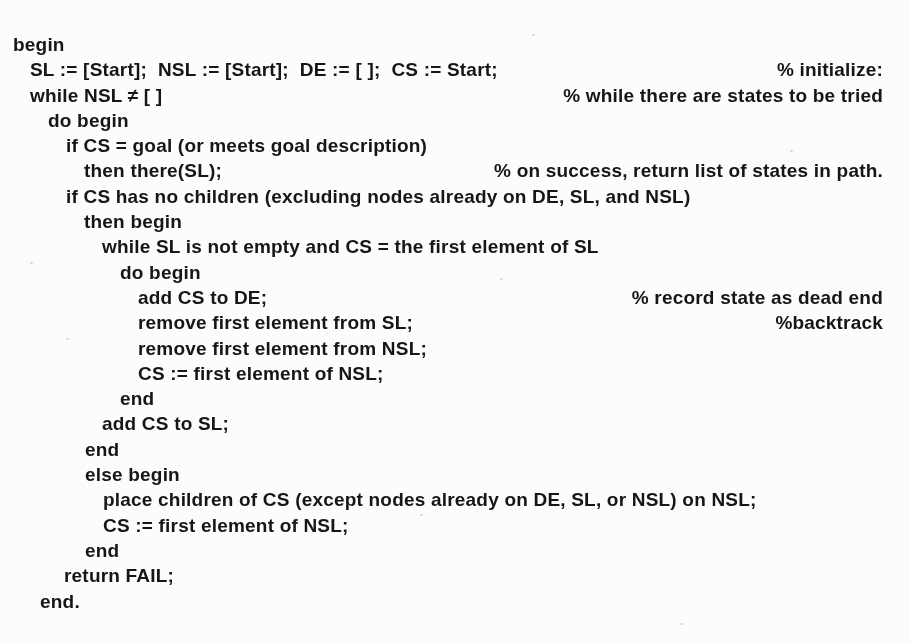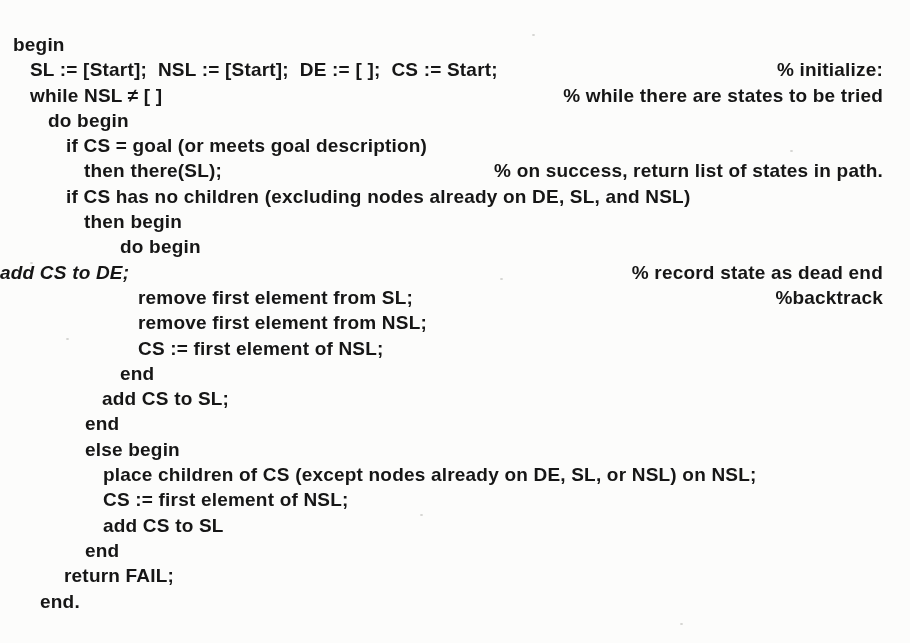--- a/index.html
+++ b/index.html
@@ -57,32 +57,32 @@
 <div class="page">
   <div>
       <div class="line"><span class="code" style="padding-left: 13px;">begin</span></div>
       <div class="line"><span class="code" style="padding-left: 30px; text-align: right;">SL := [Start];  NSL := [Start];  DE := [ ];  CS := Start;</span><span class="comment">% initialize:</span></div>
       <div class="line"><span class="code" style="padding-left: 30px;">while NSL ≠ [ ]</span><span class="comment">% while there are states to be tried</span></div>
       <div class="line"><span class="code" style="padding-left: 48px;">do begin</span></div>
       <div class="line"><span class="code" style="padding-left: 66px;">if CS = goal (or meets goal description)</span></div>
       <div class="line"><span class="code" style="padding-left: 84px;">then there(SL);</span><span class="comment">% on success, return list of states in path.</span></div>
       <div class="line"><span class="code" style="padding-left: 66px;">if CS has no children (excluding nodes already on DE, SL, and NSL)</span></div>
       <div class="line"><span class="code" style="padding-left: 84px;">then begin</span></div>
+      <div class="line"><span class="code" style="padding-left: 102px;">while SL is not empty and CS = the first element of SL</span></div>
       <div class="line"><span class="code" style="padding-left: 120px;">do begin</span></div>
-      <div class="line"><span class="code" style=" font-style: italic;">add CS to DE;</span><span class="comment">% record state as dead end</span></div>
+      <div class="line"><span class="code" style="padding-left: 138px;">add CS to DE;</span><span class="comment">% record state as dead end</span></div>
       <div class="line"><span class="code" style="padding-left: 138px;">remove first element from SL;</span><span class="comment">%backtrack</span></div>
       <div class="line"><span class="code" style="padding-left: 138px;">remove first element from NSL;</span></div>
       <div class="line"><span class="code" style="padding-left: 138px;">CS := first element of NSL;</span></div>
       <div class="line"><span class="code" style="padding-left: 120px;">end</span></div>
       <div class="line"><span class="code" style="padding-left: 102px;">add CS to SL;</span></div>
       <div class="line"><span class="code" style="padding-left: 85px;">end</span></div>
       <div class="line"><span class="code" style="padding-left: 85px;">else begin</span></div>
       <div class="line"><span class="code" style="padding-left: 103px;">place children of CS (except nodes already on DE, SL, or NSL) on NSL;</span></div>
       <div class="line"><span class="code" style="padding-left: 103px;">CS := first element of NSL;</span></div>
-      <div class="line"><span class="code" style="padding-left: 103px;">add CS to SL</span></div>
       <div class="line"><span class="code" style="padding-left: 85px;">end</span></div>
       <div class="line"><span class="code" style="padding-left: 64px;">return FAIL;</span></div>
       <div class="line"><span class="code" style="padding-left: 40px;">end.</span></div>
     </div>
 
   <div class="speck" style="left:532px; top:6px;"></div>
   <div class="speck" style="left:790px; top:122px;"></div>
   <div class="speck" style="left:30px; top:234px;"></div>
   <div class="speck" style="left:66px; top:310px;"></div>
   <div class="speck" style="left:500px; top:250px;"></div>

